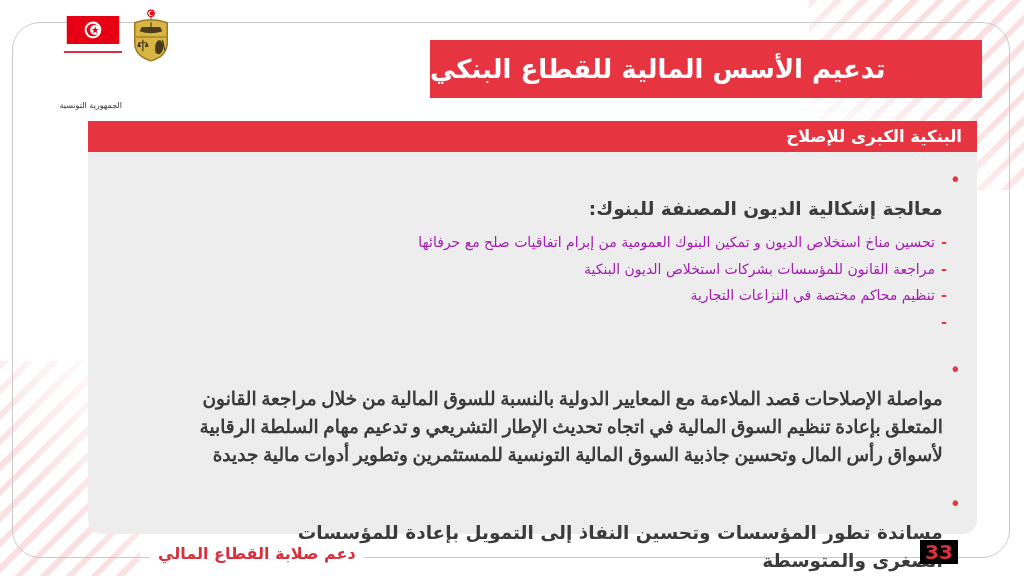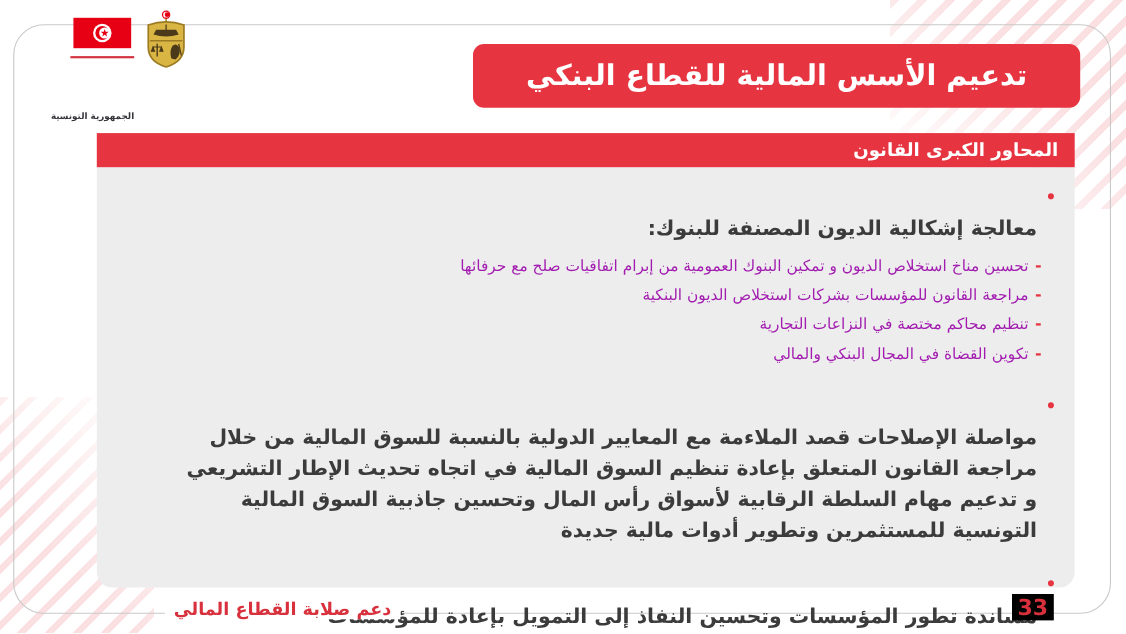--- a/index.html
+++ b/index.html
@@ -16,40 +16,40 @@
   .stripes-bl{bottom:0;left:0;width:140px;height:215px;
     -webkit-mask-image:linear-gradient(45deg,#000 35%,transparent 95%);
     mask-image:linear-gradient(45deg,#000 35%,transparent 95%);}
   
   .frame{position:absolute;z-index:2;left:12px;top:22px;width:998px;height:536px;
     border:1.5px solid #c9c9c9;border-radius:28px;box-sizing:border-box;background:transparent;}
   
   .brand{position:absolute;z-index:4;left:56px;top:8px;width:130px;height:60px;}
   .flag-wrap{position:absolute;left:8px;top:8px;width:58px;text-align:center;}
   .flag-underline{height:2px;background:#d43440;margin:3px 0 2px 0;}
-  .country{font-size:8px;color:#33343a;font-weight:bold;direction:rtl;white-space:nowrap;margin-top:48px;}
+  .country{font-size:8px;color:#33343a;font-weight:normal;direction:rtl;white-space:nowrap;margin-top:48px;}
   .emblem-wrap{position:absolute;left:74px;top:0;}
   
   .title-box{position:absolute;z-index:4;left:430px;top:40px;width:552px;height:58px;
-    background:#e63440;border-radius:10px;display:flex;align-items:center;justify-content:center;}
+    background:#e63440;border-radius:0;display:flex;align-items:center;justify-content:flex-start;}
   .title-box span{color:#ffffff;font-size:26px;font-weight:bold;direction:rtl;white-space:nowrap;}
   
   .section-heading{position:absolute;z-index:4;left:88px;top:121px;width:889px;height:31px;
     background:#e63440;display:flex;align-items:center;box-sizing:border-box;
     direction:rtl;padding-right:15px;}
   .section-heading span{color:#ffffff;font-size:16.5px;font-weight:bold;}
   
   .panel{position:absolute;z-index:3;left:88px;top:152px;width:889px;height:382px;
     background:#ededee;border-radius:0 0 14px 14px;box-sizing:border-box;
     direction:rtl;padding:13px 16px 0 30px;color:#3b3b3b;}
   .bullet{display:flex;gap:7px;text-align:right;}
   .bullet .dot{color:#e63440;font-size:19px;line-height:28px;flex:0 0 auto;}
   .bullet .btxt{font-size:18.5px;font-weight:bold;line-height:28px;margin-top:30px;}
   .b2{margin-top:20px;padding-left:40px;}
-  .b2 .btxt{line-height:28px;}
+  .b2 .btxt{line-height:28px;font-family:Liberation Serif, serif;}
   .b3{margin-top:20px;padding-left:120px;}
   .subs{margin:6px 14px 0 0;}
   .sub{display:flex;gap:6px;text-align:right;}
   .sub .dash{color:#e63440;font-size:14.5px;line-height:26.5px;font-weight:bold;flex:0 0 auto;}
   .sub .stxt{font-size:14px;line-height:26.5px;color:#a21caf;}
   
   .footer-label{position:absolute;z-index:5;left:150px;top:544px;direction:rtl;
     color:#d8303c;font-size:16px;font-weight:bold;background:#ffffff;padding:0 8px;white-space:nowrap;}
   .page-number{position:absolute;z-index:5;left:920px;top:540px;
     color:#d8303c;font-size:20px;font-weight:bold;background:#000000;padding:0 5px;}
@@ -91,21 +91,21 @@
         <line x1="34" y1="33" x2="36.5" y2="44" stroke="#4a3a1a" stroke-width="1.2"></line>
       </svg>
     </div>
   </div>
 
   <div class="title-box">
     <span>تدعيم الأسس المالية للقطاع البنكي</span>
   </div>
 
   <div class="section-heading">
-    <span>المحاور الكبرى القانون</span>
+    <span>البنكية الكبرى للإصلاح</span>
   </div>
 
   <div class="panel">
 
     <div class="bullet">
       <span class="dot">•</span>
       <span class="btxt">معالجة إشكالية الديون المصنفة للبنوك:</span>
     </div>
     <div class="subs">
       <div class="sub">
@@ -115,21 +115,20 @@
       <div class="sub">
         <span class="dash">-</span>
         <span class="stxt">مراجعة القانون للمؤسسات بشركات استخلاص الديون البنكية</span>
       </div>
       <div class="sub">
         <span class="dash">-</span>
         <span class="stxt">تنظيم محاكم مختصة في النزاعات التجارية</span>
       </div>
       <div class="sub">
         <span class="dash">-</span>
-        <span class="stxt">تكوين القضاة في المجال البنكي والمالي</span>
       </div>
     </div>
 
     <div class="bullet b2">
       <span class="dot">•</span>
       <span class="btxt">مواصلة الإصلاحات قصد الملاءمة مع المعايير الدولية بالنسبة للسوق المالية من خلال مراجعة القانون المتعلق بإعادة تنظيم السوق المالية في اتجاه تحديث الإطار التشريعي و تدعيم مهام السلطة الرقابية لأسواق رأس المال وتحسين جاذبية السوق المالية التونسية للمستثمرين وتطوير أدوات مالية جديدة</span>
     </div>
 
     <div class="bullet b3">
       <span class="dot">•</span>

